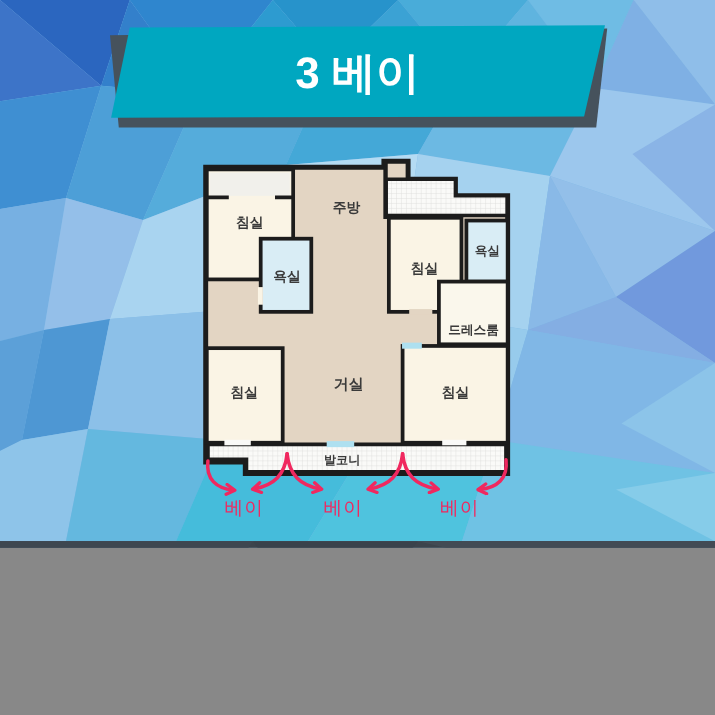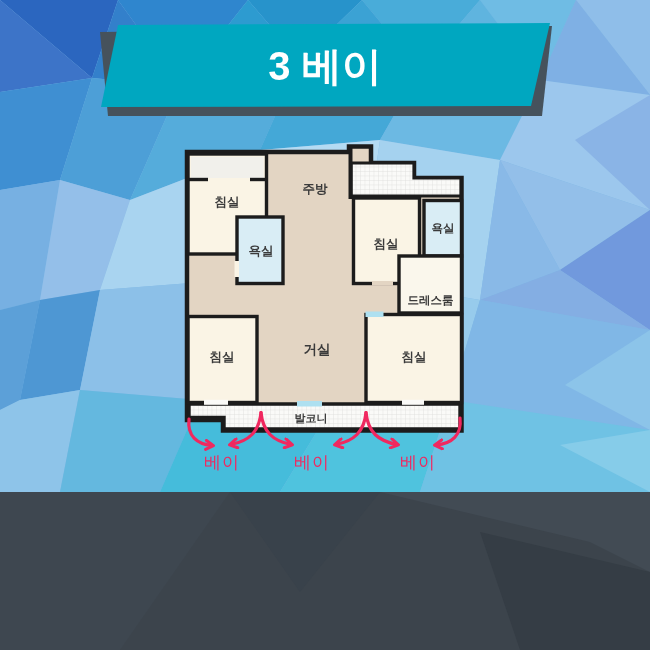--- a/index.html
+++ b/index.html
@@ -1,17 +1,17 @@
 <!DOCTYPE html>
 <html><head>
 <meta charset="utf-8">
 <style>
   html,body{margin:0;padding:0;background:#888;}
   .stage{
-    position:relative;width:650px;height:650px;overflow:hidden;
+    position:relative;width:650px;height:498px;overflow:hidden;
     font-family:"Liberation Sans","DejaVu Sans",sans-serif;
     background:#7FB8E5;
   }
   .stage svg{display:block;}
   .abs{position:absolute;}
   .bay-label{
     position:absolute;transform:translate(-50%,-50%);
     color:#F0285F;font-size:17px;font-weight:400;letter-spacing:1px;white-space:nowrap;
   }
   .footer{

